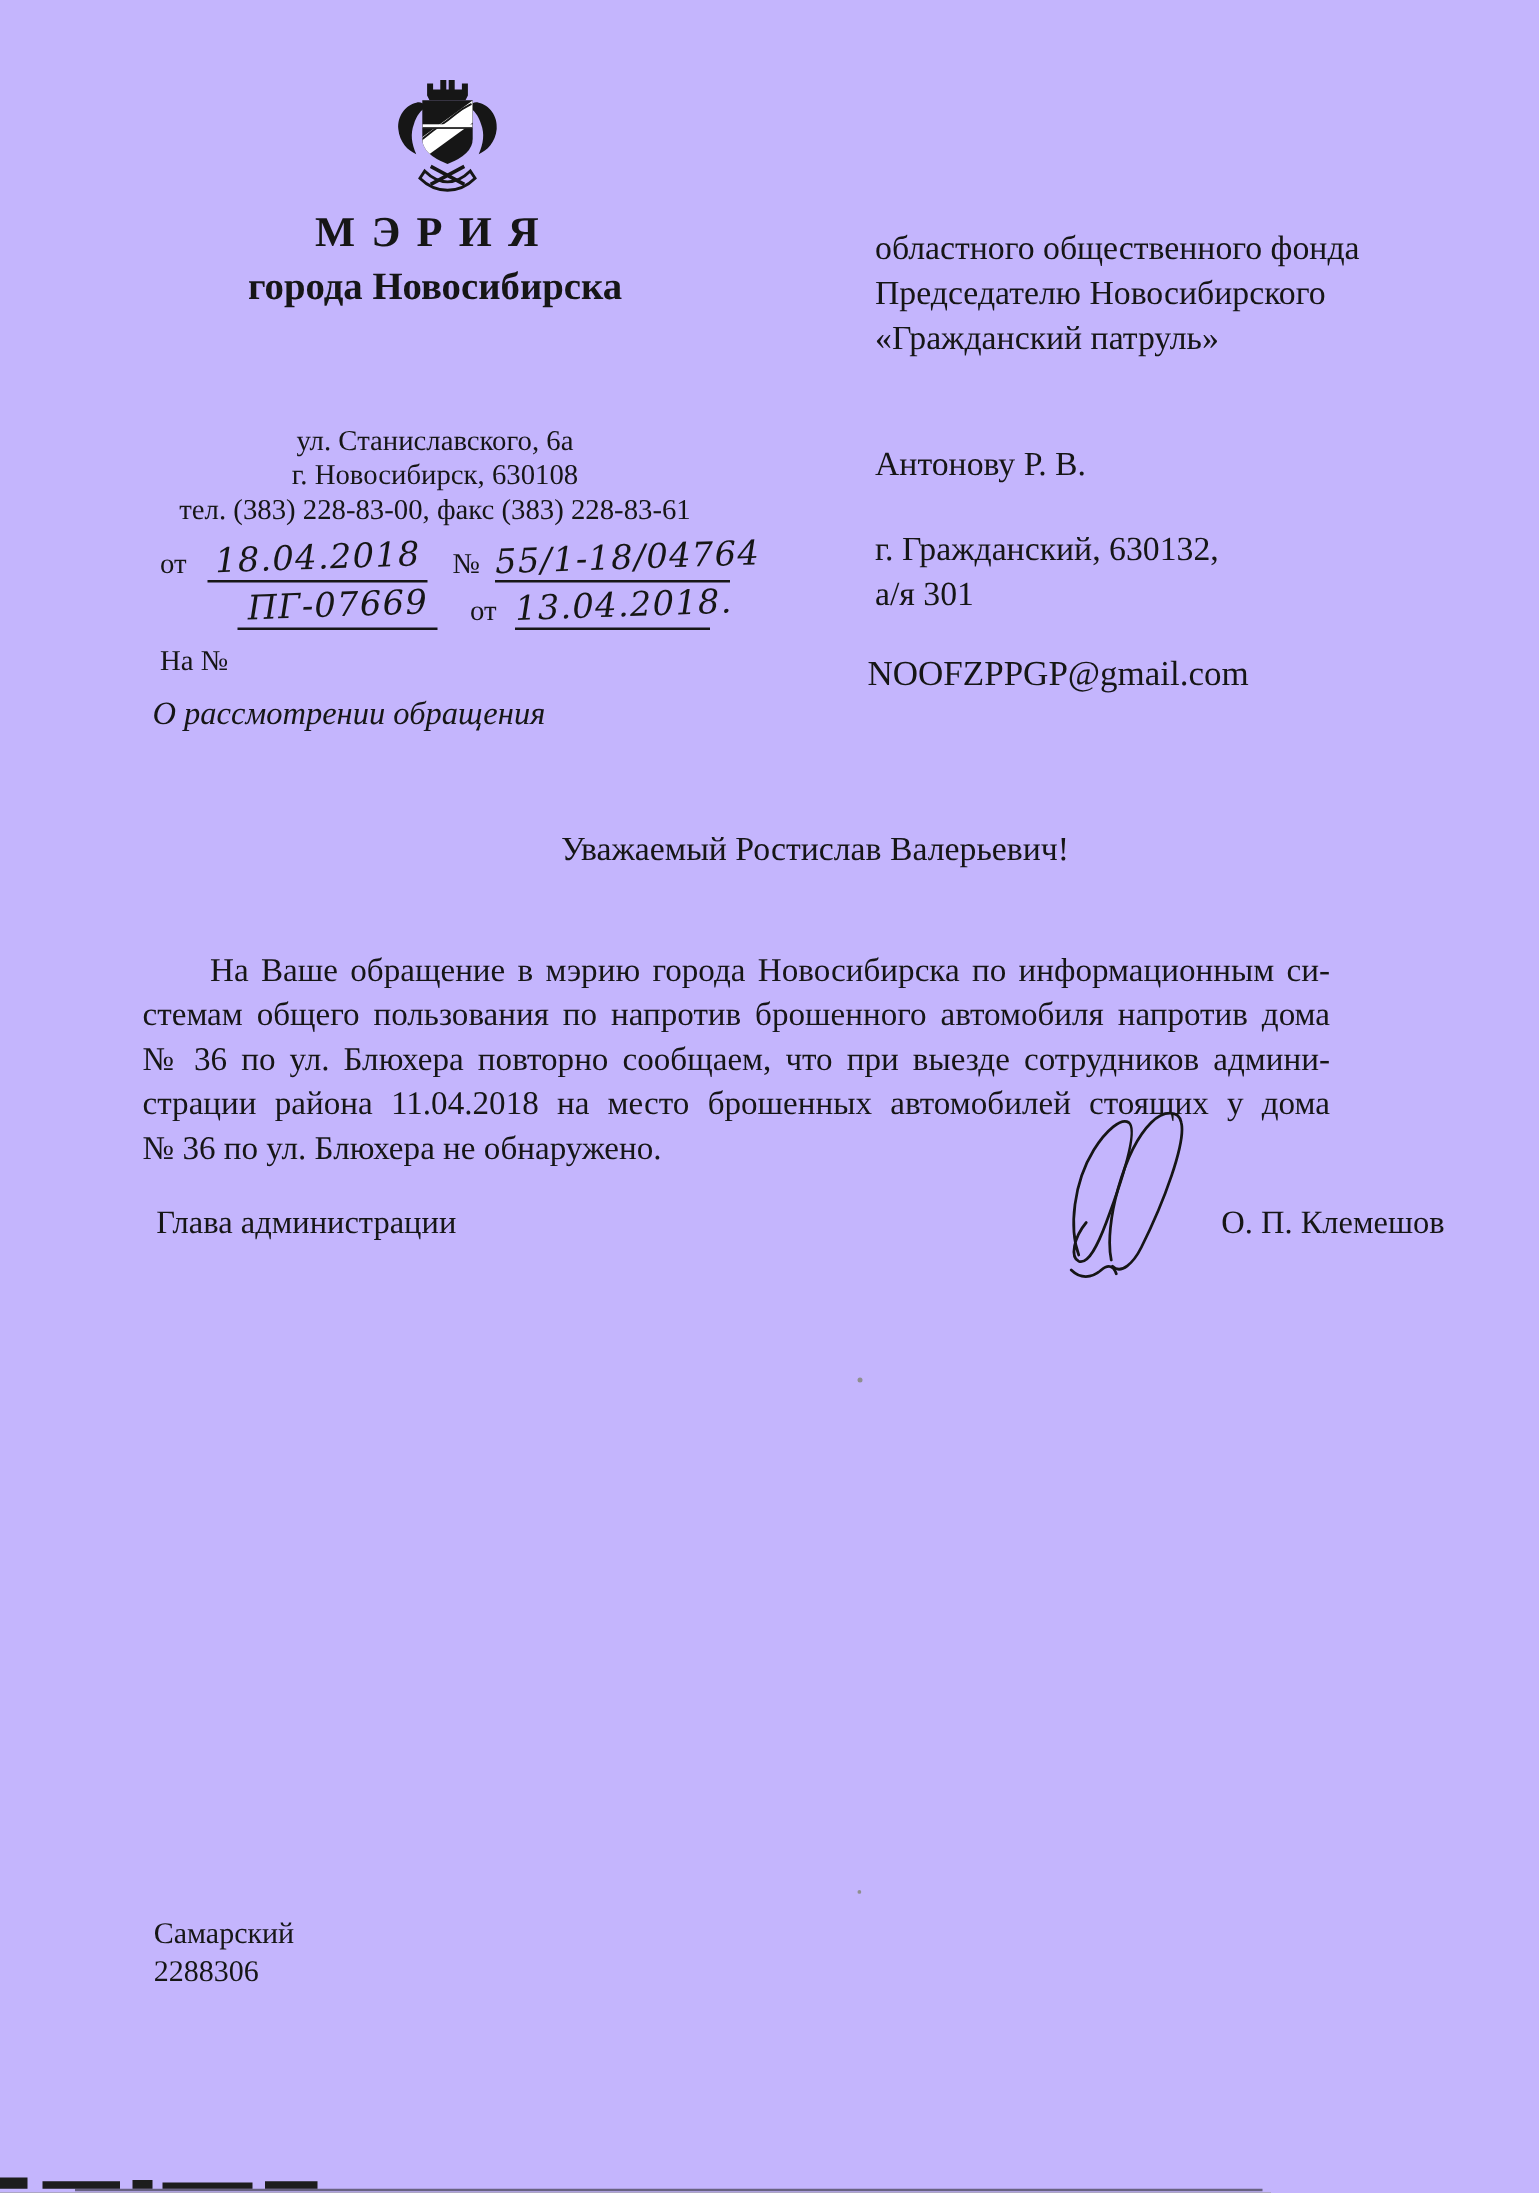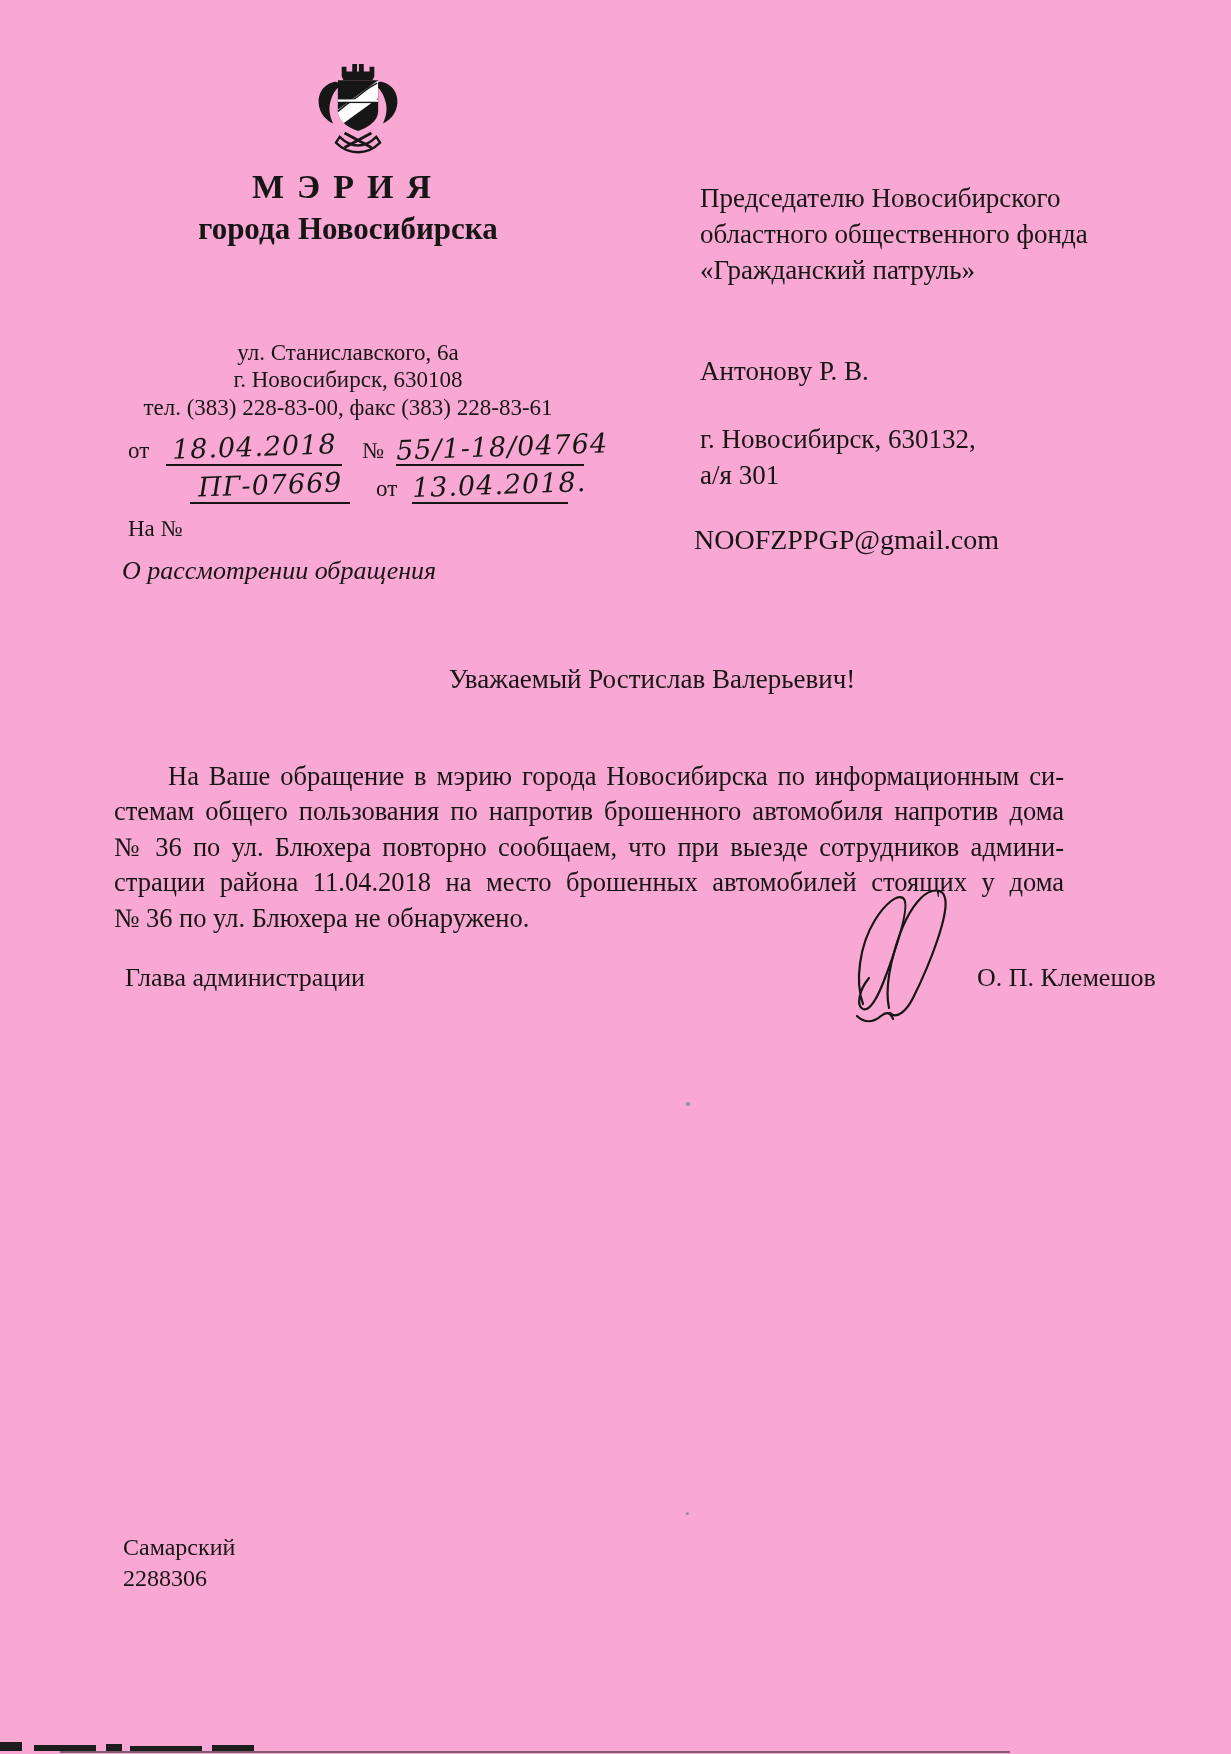--- a/index.html
+++ b/index.html
@@ -1,18 +1,18 @@
 <!DOCTYPE html>
 <html lang="ru"><head>
 <meta charset="utf-8">
 <style>
   html,body { margin:0; padding:0; background:#9a9a9a; }
   .page {
     position:relative; width:1231px; height:1754px; margin:0 auto;
-    background:#f9a8d4; overflow:hidden;
+    background:#c4b5fd; overflow:hidden;
     font-family:"Liberation Serif","DejaVu Serif",serif;
     color:#161616;
   }
   .abs { position:absolute; }
 
   
   .lh-col { left:118px; width:460px; text-align:center; }
   .org-title   { top:168px; font-size:34px; font-weight:bold; letter-spacing:13px; }
   .org-sub     { top:211px; font-size:31px; font-weight:bold; }
   .dept        { top:250px; font-size:22px; line-height:27px; }
@@ -107,26 +107,26 @@
     <span class="slot" style="left:72px; width:160px;">
       <span class="hand">ПГ-07669</span>
     </span>
     <span class="ref-lbl" style="left:258px;">от</span>
     <span class="slot" style="left:294px; width:156px;">
       <span class="hand">13.04.2018.</span>
     </span>
   </div>
 
   <div class="abs rcp-lines">
+    <div>областного общественного фонда</div>
     <div>Председателю Новосибирского</div>
-    <div>областного общественного фонда</div>
     <div>«Гражданский патруль»</div>
   </div>
   <div class="abs rcp-name">Антонову Р. В.</div>
-  <div class="abs rcp-city">г. Новосибирск, 630132,</div>
+  <div class="abs rcp-city">г. Гражданский, 630132,</div>
   <div class="abs rcp-box">а/я 301</div>
   <div class="abs rcp-email">NOOFZPPGP@gmail.com</div>
 
   <div class="abs subject">О рассмотрении обращения</div>
   <div class="abs salutation">Уважаемый Ростислав Валерьевич!</div>
 
   <div class="abs body-text">
     <div class="bl j indent">На Ваше обращение в мэрию города Новосибирска по информационным си-</div>
     <div class="bl j">стемам общего пользования по напротив брошенного автомобиля напротив дома</div>
     <div class="bl j">№ 36 по ул. Блюхера повторно сообщаем, что при выезде сотрудников админи-</div>

